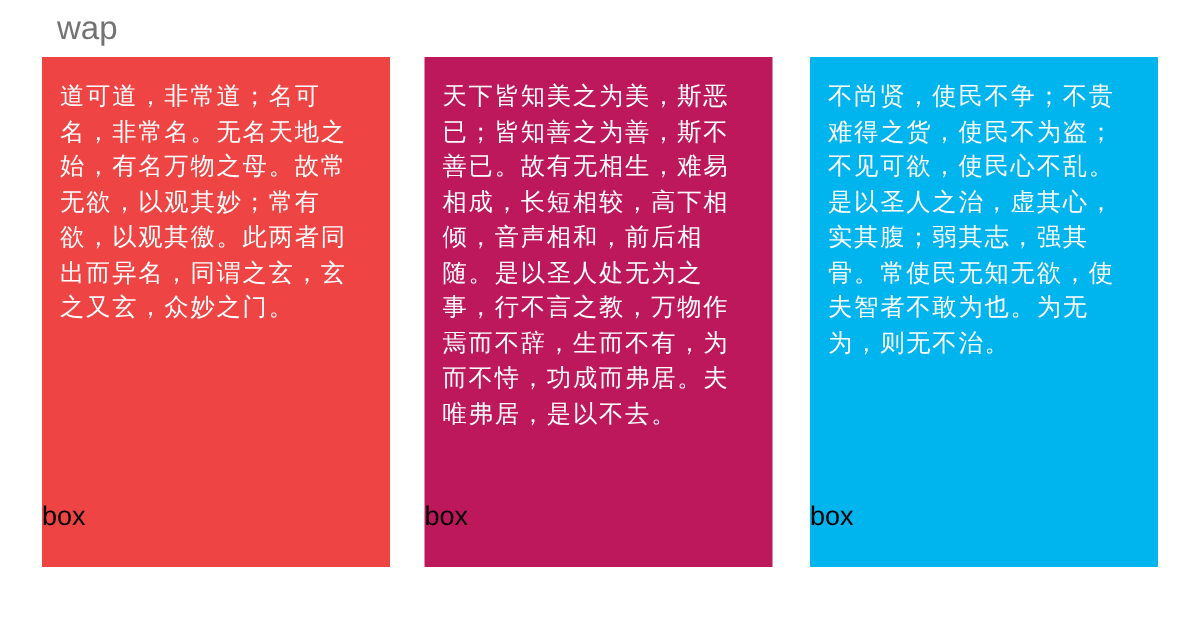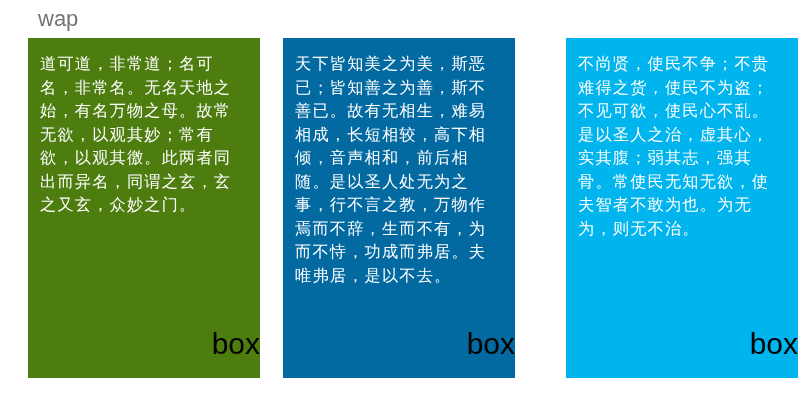--- a/index.html
+++ b/index.html
@@ -33,53 +33,53 @@
     .box {
       position: absolute;
       top: 0;
       width: 232px;
       height: 340px;
       box-sizing: border-box;
       padding: 14px 12px 0 12px;
     }
     .box-1 { left: 0; }
     .box-2 { left: 255px; }
-    .box-3 { left: 538px; }
+    .box-3 { left: 512px; }
     .box-text {
       color: #ffffff;
       font-family: "DejaVu Sans", sans-serif;
       font-size: 16.2px;
       line-height: 23.5px;
       letter-spacing: 1.2px;
       word-break: break-all;
       width: 208px;
     }
     .box-label {
       position: absolute;
       left: 0;
       right: 0;
       top: 293px;
-      text-align: right;
+      text-align: left;
       font-family: "Liberation Sans", sans-serif;
-      font-size: 30px;
+      font-size: 18px;
       line-height: 26px;
       color: #000000;
     }
   </style>
 </head>
 <body>
 
 <div class="wap-label">wap</div>
 
 <div class="wap">
-  <div class="box box-1" style="background: #4d7c0f;">
+  <div class="box box-1" style="background: #ef4444;">
     <div class="box-text">道可道，非常道；名可名，非常名。无名天地之始，有名万物之母。故常无欲，以观其妙；常有欲，以观其徼。此两者同出而异名，同谓之玄，玄之又玄，众妙之门。</div>
     <div class="box-label">box</div>
   </div>
-  <div class="box box-2" style="background: #0369a1;">
+  <div class="box box-2" style="background: #be185d;">
     <div class="box-text">天下皆知美之为美，斯恶已；皆知善之为善，斯不善已。故有无相生，难易相成，长短相较，高下相倾，音声相和，前后相随。是以圣人处无为之事，行不言之教，万物作焉而不辞，生而不有，为而不恃，功成而弗居。夫唯弗居，是以不去。</div>
     <div class="box-label">box</div>
   </div>
   <div class="box box-3" style="background: rgb(0, 180, 238);">
     <div class="box-text">不尚贤，使民不争；不贵难得之货，使民不为盗；不见可欲，使民心不乱。是以圣人之治，虚其心，实其腹；弱其志，强其骨。常使民无知无欲，使夫智者不敢为也。为无为，则无不治。</div>
     <div class="box-label">box</div>
   </div>
 </div>
 
 </body></html>

